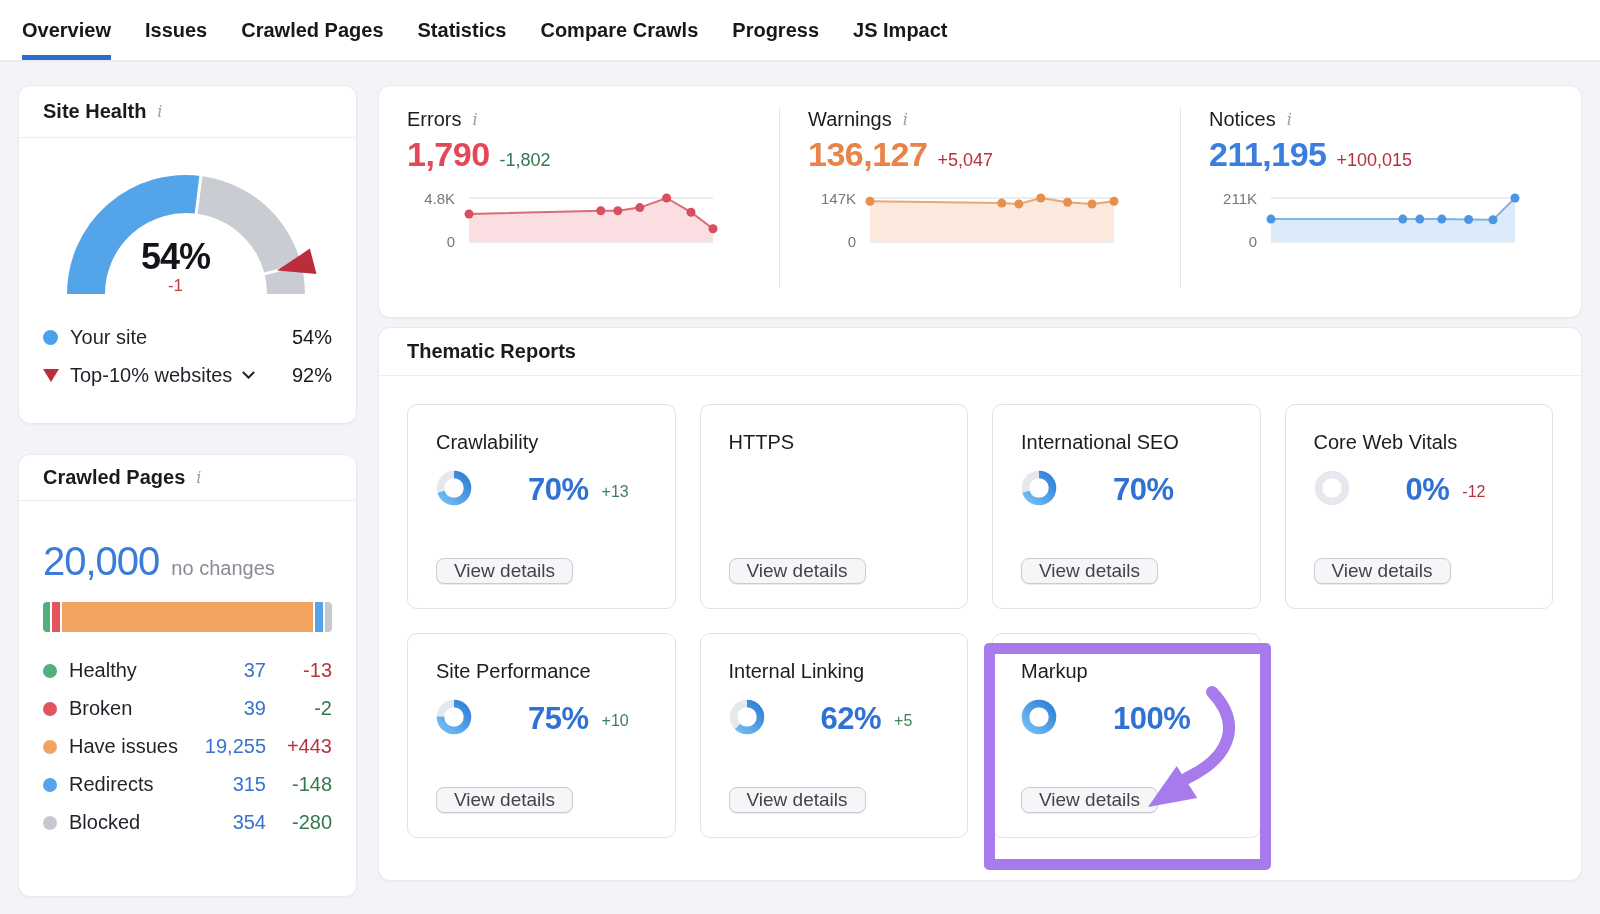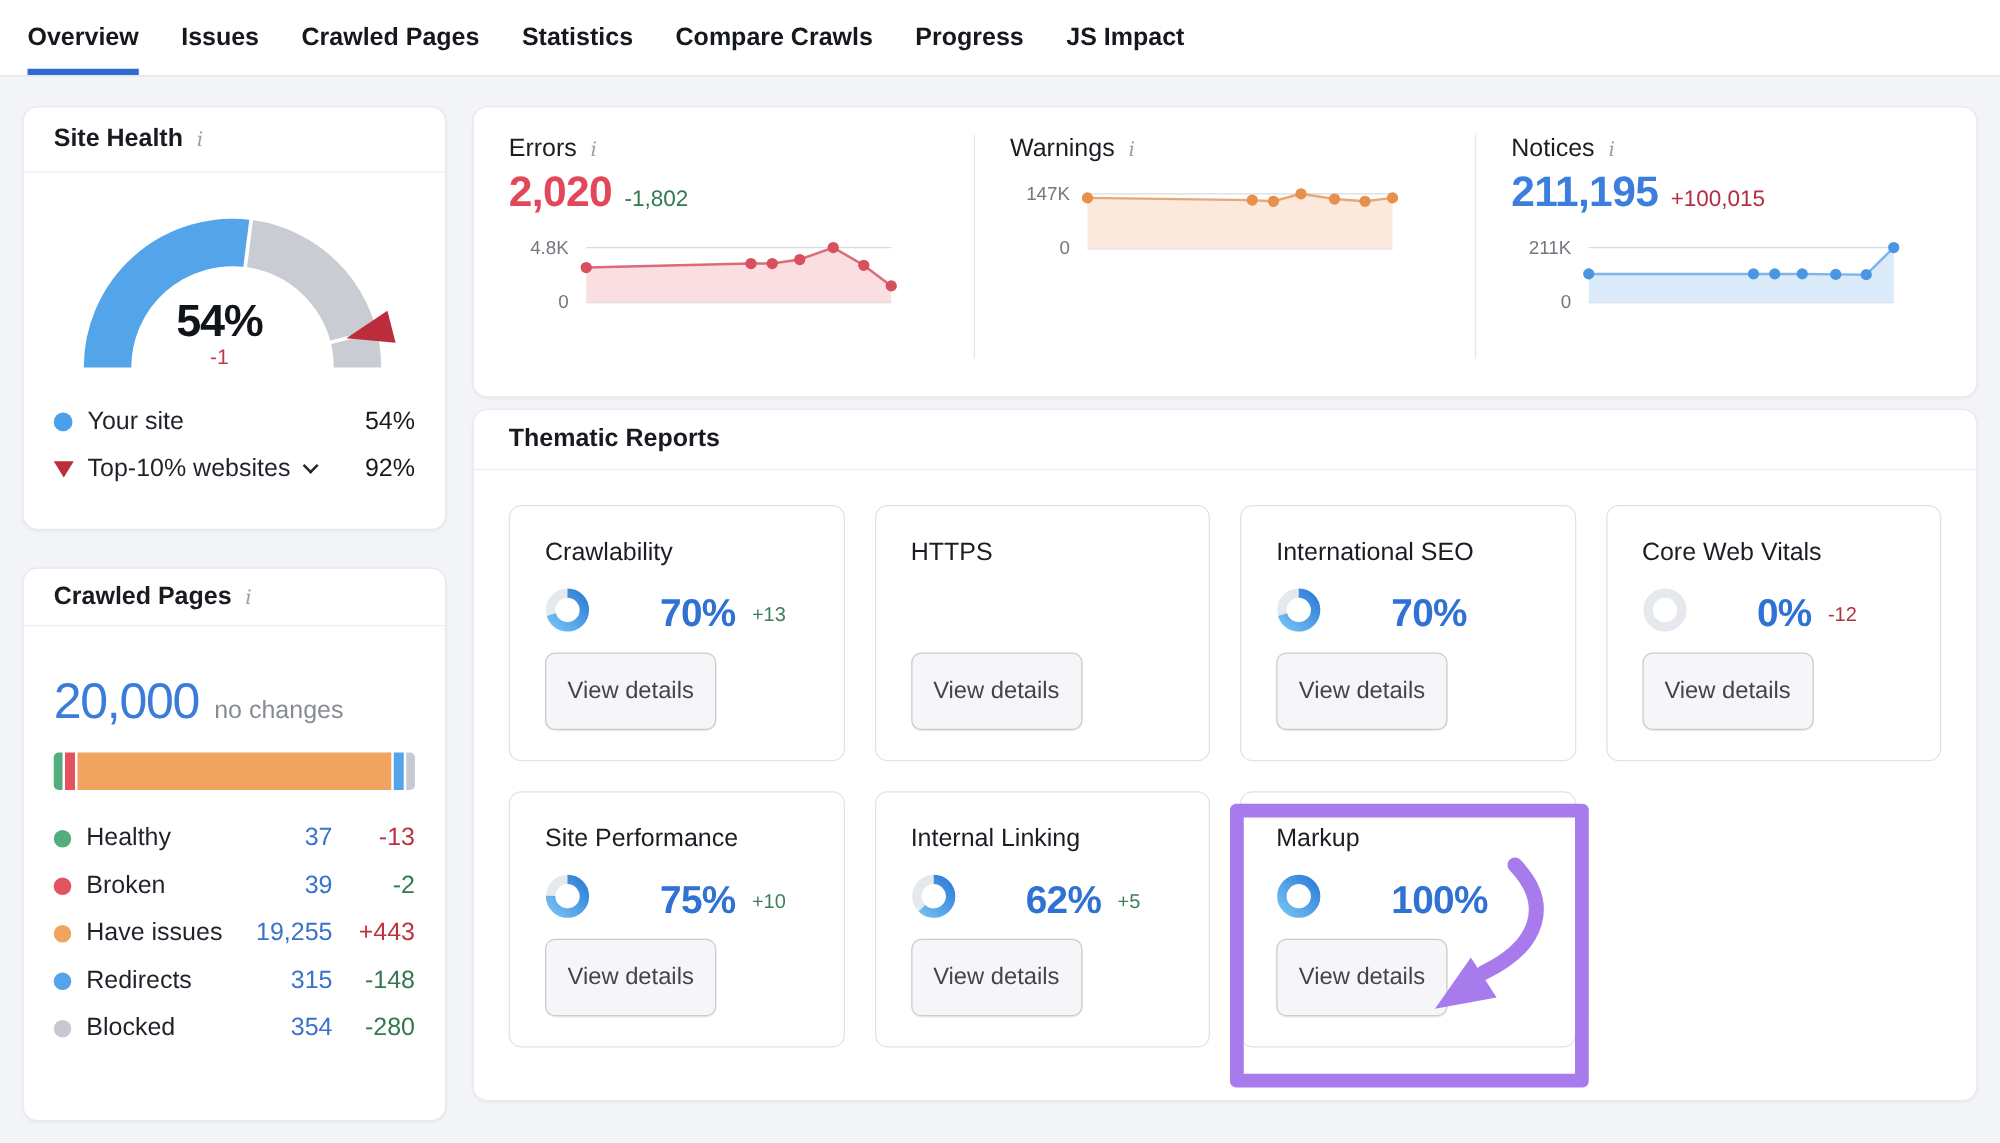--- a/index.html
+++ b/index.html
@@ -70,21 +70,21 @@
   
   .th-card { height:554px; }
   .th-card .card-head { height:48px; padding:0 28px; }
   .th-grid { display:grid; grid-template-columns:repeat(4,1fr); grid-auto-rows:205px; gap:24px; padding:28px; }
   .t-card { background:#fff; border:1px solid #dfe2e6; border-radius:10px; padding:26px 28px 24px; display:flex; flex-direction:column; }
   .t-title { font-size:20px; color:#1a1d22; }
   .t-row { display:flex; align-items:center; gap:13px; margin-top:16px; }
   .t-pct { font-size:31px; font-weight:700; color:#2f72d4; letter-spacing:-0.5px;margin-left:43px; }
   .t-delta { font-size:16px; align-self:center; margin-top:4px; }
   .btn { margin-top:auto; align-self:flex-start; background:#f6f6f8; border:1.5px solid #c9ccd2;
-         border-radius:8px; padding:19px 17px; font-size:19px; color:#41454b; cursor:pointer;
+         border-radius:8px; padding:1px 17px; font-size:19px; color:#41454b; cursor:pointer;
          box-shadow:0 1px 0 rgba(0,0,0,.08); font-family:"Liberation Sans",sans-serif; }
 
   
   .hl-box { position:absolute; left:984px; top:643px; width:287px; height:227px;
             border:11px solid #a87bec; border-radius:5px; pointer-events:none; z-index:5; }
   .hl-arrow { position:absolute; left:1095px; top:664px; width:190px; height:175px; pointer-events:none; z-index:6; }
 </style>
 </head>
 <body>
 
@@ -189,21 +189,21 @@
 
     <div class="col-right">
 
       <div class="card stats-card">
         <div class="stat">
           <div class="stat-titlerow">
             <span class="stat-title">Errors</span>
             <span class="info-i">i</span>
           </div>
           <div class="stat-valrow">
-            <span class="stat-value" style="color: rgb(226, 72, 90);">2,020</span>
+            <span class="stat-value" style="color: rgb(226, 72, 90);">1,790</span>
             <span class="stat-delta" style="color: rgb(47, 122, 82);">-1,802</span>
           </div>
           <div class="sparkrow">
             <div class="axis">
               <span class="amax">4.8K</span>
               <span class="azero">0</span>
             </div>
             <div><svg width="258" height="64">
                   <line x1="6" y1="12" x2="250" y2="12" stroke="#d9dbdf"></line>
                   <line x1="6" y1="56" x2="250" y2="56" stroke="#d9dbdf"></line>
@@ -218,20 +218,24 @@
                   <circle cx="250.0" cy="42.7" r="4.5" fill="#d6505e"></circle>
                 </svg></div>
           </div>
         </div>
 
         <div class="stat">
           <div class="stat-titlerow">
             <span class="stat-title">Warnings</span>
             <span class="info-i">i</span>
           </div>
+          <div class="stat-valrow">
+            <span class="stat-value" style="color: rgb(232, 131, 74);">136,127</span>
+            <span class="stat-delta" style="color: rgb(180, 48, 64);">+5,047</span>
+          </div>
           <div class="sparkrow">
             <div class="axis">
               <span class="amax">147K</span>
               <span class="azero">0</span>
             </div>
             <div><svg width="258" height="64">
                   <line x1="6" y1="12" x2="250" y2="12" stroke="#d9dbdf"></line>
                   <line x1="6" y1="56" x2="250" y2="56" stroke="#d9dbdf"></line>
                   <path d="M 6.0 15.3 L 137.8 17.1 L 154.8 18.0 L 176.8 12.0 L 203.6 16.2 L 228.0 18.0 L 250.0 15.3 L 250 56 L 6 56 Z" fill="#fae9dc"></path>
                   <path d="M 6.0 15.3 L 137.8 17.1 L 154.8 18.0 L 176.8 12.0 L 203.6 16.2 L 228.0 18.0 L 250.0 15.3" fill="none" stroke="#e7a877" stroke-width="2"></path>

